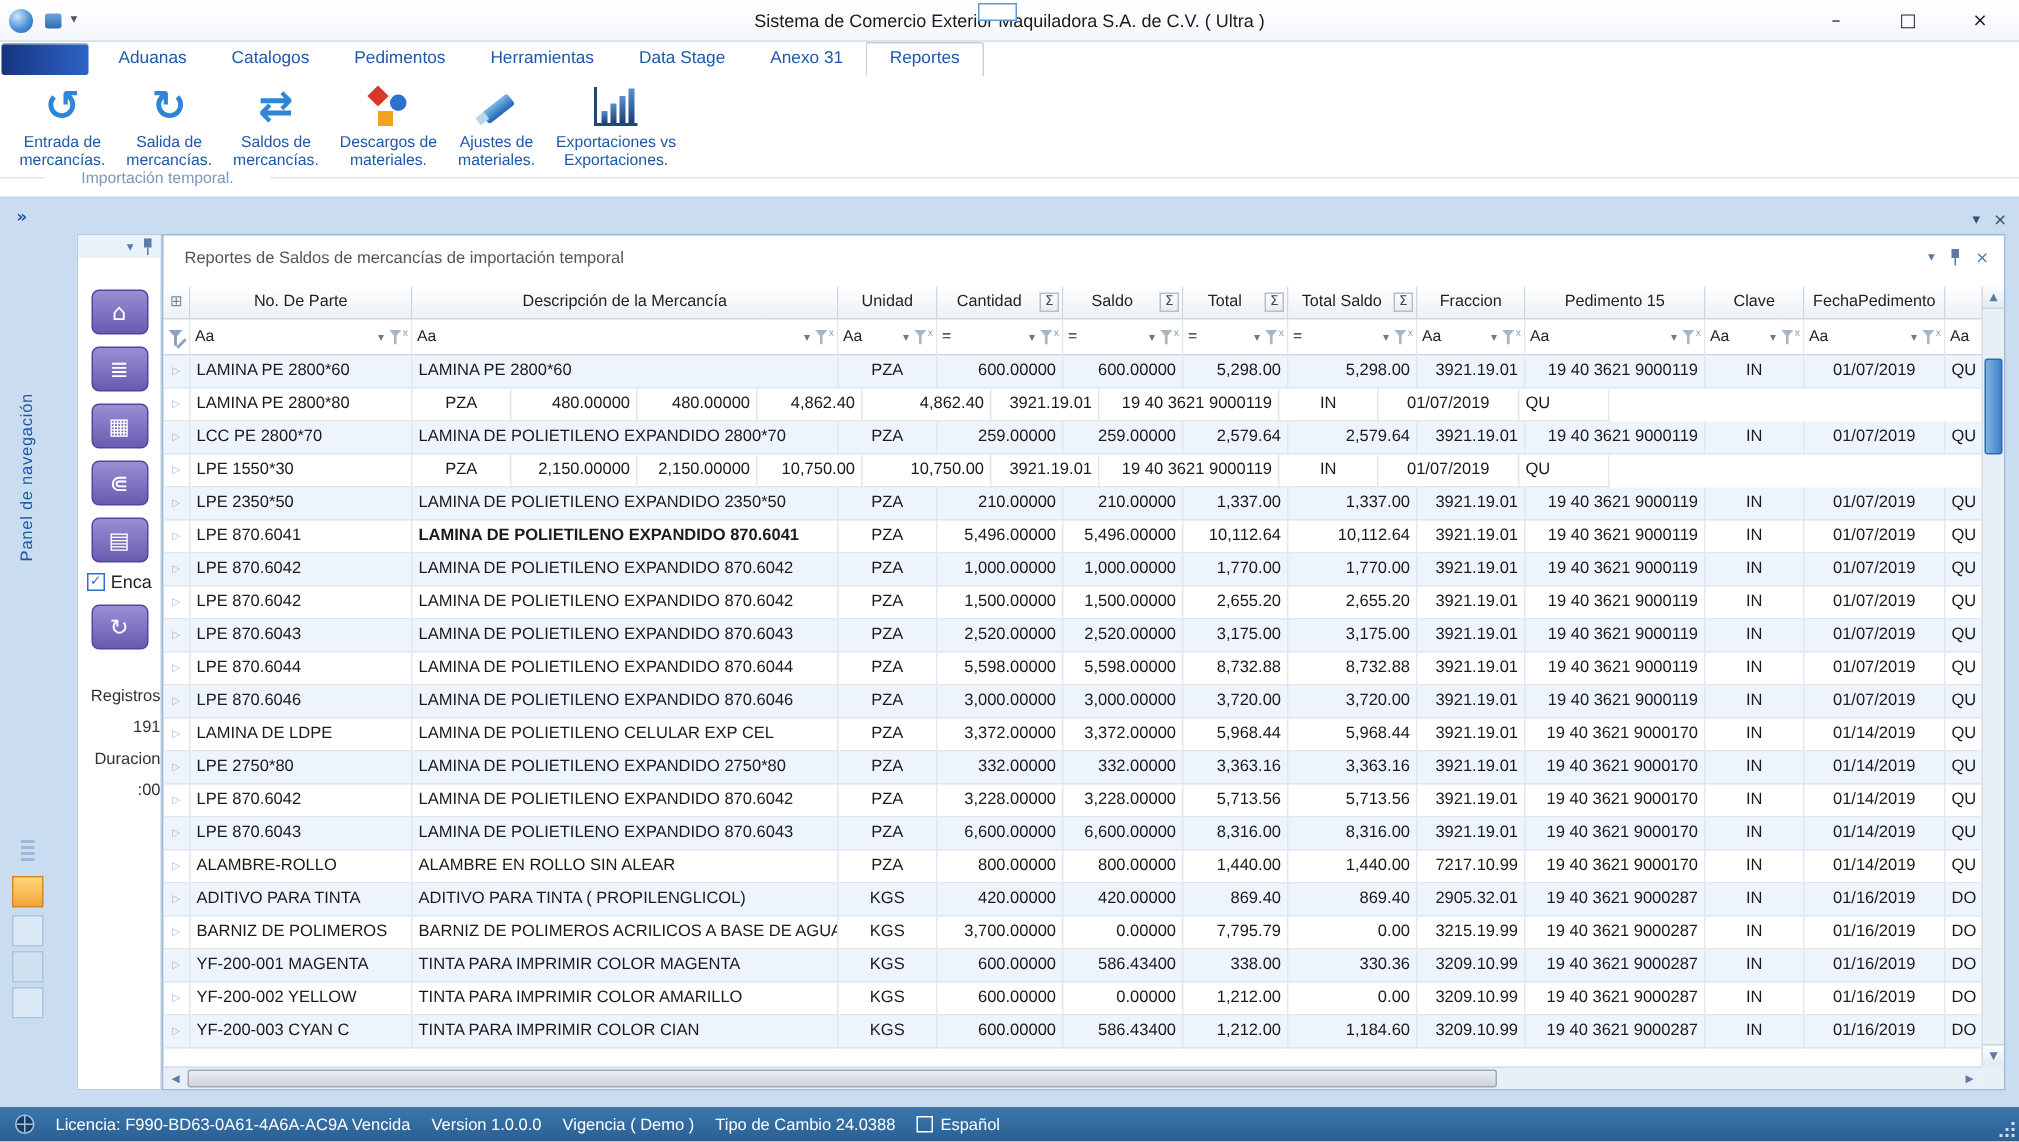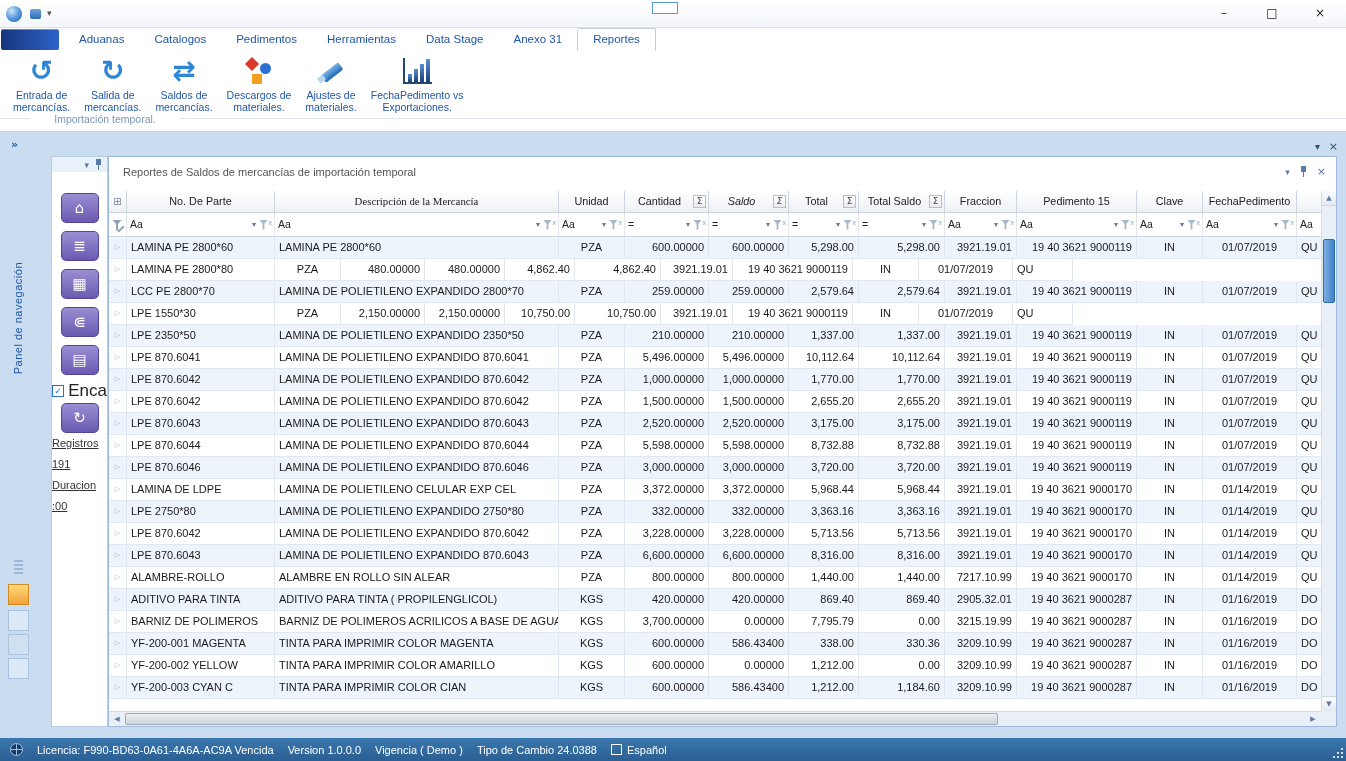--- a/index.html
+++ b/index.html
@@ -65,23 +65,23 @@
   .sidebar-head{position:absolute;left:0;top:0;right:0;height:15px;background:#e9f1fb;display:flex;justify-content:flex-end;align-items:center;gap:5px;padding-right:4px;}
   .sh-dd{font-size:9px;color:#5b7aa6;}
   .pin{display:inline-block;width:9px;height:11px;position:relative;}
   .pin::before{content:"";position:absolute;left:2px;top:0;width:5px;height:6px;background:#5b7aa6;}
   .pin::after{content:"";position:absolute;left:4px;top:6px;width:1px;height:5px;background:#5b7aa6;}
   .sbtns{position:absolute;left:0;right:0;top:36px;display:flex;flex-direction:column;align-items:center;gap:8px;}
   .sbtn{width:38px;height:30px;border-radius:5px;background:linear-gradient(#9a8ed4,#6a5ab0);border:1px solid #55449f;display:flex;align-items:center;justify-content:center;}
   .sglyph{color:#fff;font-size:15px;line-height:1;}
   .s-check-row{position:absolute;left:0;right:0;top:224px;display:flex;align-items:center;justify-content:center;gap:4px;}
   .s-check{width:12px;height:12px;border:1px solid #2a6fd0;background:#fff;font-size:9px;line-height:10px;text-align:center;color:#2a6fd0;font-weight:bold;}
-  .s-check-label{font-size:17px;color:#222;}
+  .s-check-label{font-size:12px;color:#222;}
   .sbtns2{position:absolute;left:0;right:0;top:246px;display:flex;justify-content:center;}
-  .s-stats{position:absolute;left:0;right:0;top:276px;text-align:left;font-size:11px;color:#333;line-height:21px;text-decoration:underline;}
+  .s-stats{position:absolute;left:0;right:0;top:297px;text-align:right;font-size:11px;color:#333;line-height:21px;}
 
   
   .panel{position:absolute;left:108px;top:156px;width:1229px;height:571px;background:#fff;border:1px solid #9db8d9;}
   .panel-head{position:absolute;left:0;top:0;right:0;height:34px;}
   .panel-title{position:absolute;left:14px;top:9px;font-size:11px;color:#555;}
   .ph-icons{position:absolute;right:10px;top:8px;display:flex;gap:9px;align-items:center;}
   .ph-dd{font-size:9px;color:#5b7aa6;}
   .ph-x{font-size:11px;color:#5b7aa6;}
 
   .grid{position:absolute;left:0;top:34px;right:15px;bottom:15px;overflow:hidden;}
@@ -127,20 +127,21 @@
   .grip{position:absolute;right:3px;bottom:3px;width:10px;height:10px;}
   .grip::before{content:"";position:absolute;width:2px;height:2px;background:#cfe0f0;right:0;bottom:0;box-shadow:-4px 0 #cfe0f0,0 -4px #cfe0f0,-8px 0 #cfe0f0,-4px -4px #cfe0f0,0 -8px #cfe0f0;}
 </style>
 </head>
 <body>
 
 <div class="titlebar">
   <span class="app-icon"></span>
   <span class="qa-icon"></span>
   <span class="qa-dd dj">▾</span>
+  <span class="win-title">Sistema de Comercio Exterior Maquiladora S.A. de C.V. ( Ultra )</span>
   <span class="stray-box"></span>
   <span class="win-controls">
     <span class="wc dj">–</span>
     <span class="wc dj">□</span>
     <span class="wc dj">×</span>
   </span>
 </div>
 
 <div class="ribbon">
   <div class="ribbon-tabrow">
@@ -197,21 +198,21 @@
       </div>
       <div class="rbtn">
         <div class="rbtn-icon">
           <span class="chart-icon">
             <i style="height:8px"></i>
             <i style="height:13px"></i>
             <i style="height:18px"></i>
             <i style="height:23px"></i>
           </span>
         </div>
-        <div class="rbtn-label">FechaPedimento vs</div>
+        <div class="rbtn-label">Exportaciones vs</div>
         <div class="rbtn-label">Exportaciones.</div>
       </div>
     </div>
   <div class="rgroup">
     <span class="rgroup-label">Importación temporal.</span>
   </div>
 </div>
 
 <div class="docstrip">
   <span class="ds-dd dj">▾</span>
@@ -273,24 +274,24 @@
     <span class="ph-icons">
       <span class="ph-dd dj">▾</span>
       <span class="pin"></span>
       <span class="ph-x dj">×</span>
     </span>
   </div>
   <div class="grid">
     <div class="g-row g-header">
         <div class="g-cell g-head g-ind"><span class="corner-glyph dj">⊞</span></div>
         <div class="g-cell g-head" style="width: 148px;"><span class="g-head-label">No. De Parte</span></div>
-        <div class="g-cell g-head" style="width: 284px; font-family: Liberation Serif, serif;"><span class="g-head-label">Descripción de la Mercancía</span></div>
+        <div class="g-cell g-head" style="width: 284px;"><span class="g-head-label">Descripción de la Mercancía</span></div>
         <div class="g-cell g-head" style="width: 66px;"><span class="g-head-label">Unidad</span></div>
         <div class="g-cell g-head" style="width: 84px; padding-right: 17px;"><span class="g-head-label">Cantidad</span><span class="sigma dj">Σ</span></div>
-        <div class="g-cell g-head" style="width: 80px; padding-right: 17px; font-style: italic;"><span class="g-head-label">Saldo</span><span class="sigma dj">Σ</span></div>
+        <div class="g-cell g-head" style="width: 80px; padding-right: 17px;"><span class="g-head-label">Saldo</span><span class="sigma dj">Σ</span></div>
         <div class="g-cell g-head" style="width: 70px; padding-right: 17px;"><span class="g-head-label">Total</span><span class="sigma dj">Σ</span></div>
         <div class="g-cell g-head" style="width: 86px; padding-right: 17px;"><span class="g-head-label">Total Saldo</span><span class="sigma dj">Σ</span></div>
         <div class="g-cell g-head" style="width: 72px;"><span class="g-head-label">Fraccion</span></div>
         <div class="g-cell g-head" style="width: 120px;"><span class="g-head-label">Pedimento 15</span></div>
         <div class="g-cell g-head" style="width: 66px;"><span class="g-head-label">Clave</span></div>
         <div class="g-cell g-head" style="width: 94px;"><span class="g-head-label">FechaPedimento</span></div>
         <div class="g-cell g-head" style="width: 60px;"><span class="g-head-label"></span></div>
       </div>
     <div class="g-row g-filter">
         <div class="g-cell g-filt g-ind">
@@ -483,21 +484,21 @@
           <div class="g-cell g-data a-right" style="width: 86px;">1,337.00</div>
           <div class="g-cell g-data a-right" style="width: 72px;">3921.19.01</div>
           <div class="g-cell g-data a-right" style="width: 120px;">19 40 3621 9000119</div>
           <div class="g-cell g-data a-center" style="width: 66px;">IN</div>
           <div class="g-cell g-data a-center" style="width: 94px;">01/07/2019</div>
           <div class="g-cell g-data a-left" style="width: 60px;">QU</div>
         </div>
         <div class="g-row">
           <div class="g-cell g-ind g-exp dj">▷</div>
           <div class="g-cell g-data a-left" style="width: 148px;">LPE 870.6041</div>
-          <div class="g-cell g-data a-left" style="width: 284px;">LAMINA DE POLIETILENO EXPANDIDO 870.6041</div>
+          <div class="g-cell g-data a-left" style="width: 284px; font-weight: bold;">LAMINA DE POLIETILENO EXPANDIDO 870.6041</div>
           <div class="g-cell g-data a-center" style="width: 66px;">PZA</div>
           <div class="g-cell g-data a-right" style="width: 84px;">5,496.00000</div>
           <div class="g-cell g-data a-right" style="width: 80px;">5,496.00000</div>
           <div class="g-cell g-data a-right" style="width: 70px;">10,112.64</div>
           <div class="g-cell g-data a-right" style="width: 86px;">10,112.64</div>
           <div class="g-cell g-data a-right" style="width: 72px;">3921.19.01</div>
           <div class="g-cell g-data a-right" style="width: 120px;">19 40 3621 9000119</div>
           <div class="g-cell g-data a-center" style="width: 66px;">IN</div>
           <div class="g-cell g-data a-center" style="width: 94px;">01/07/2019</div>
           <div class="g-cell g-data a-left" style="width: 60px;">QU</div>

